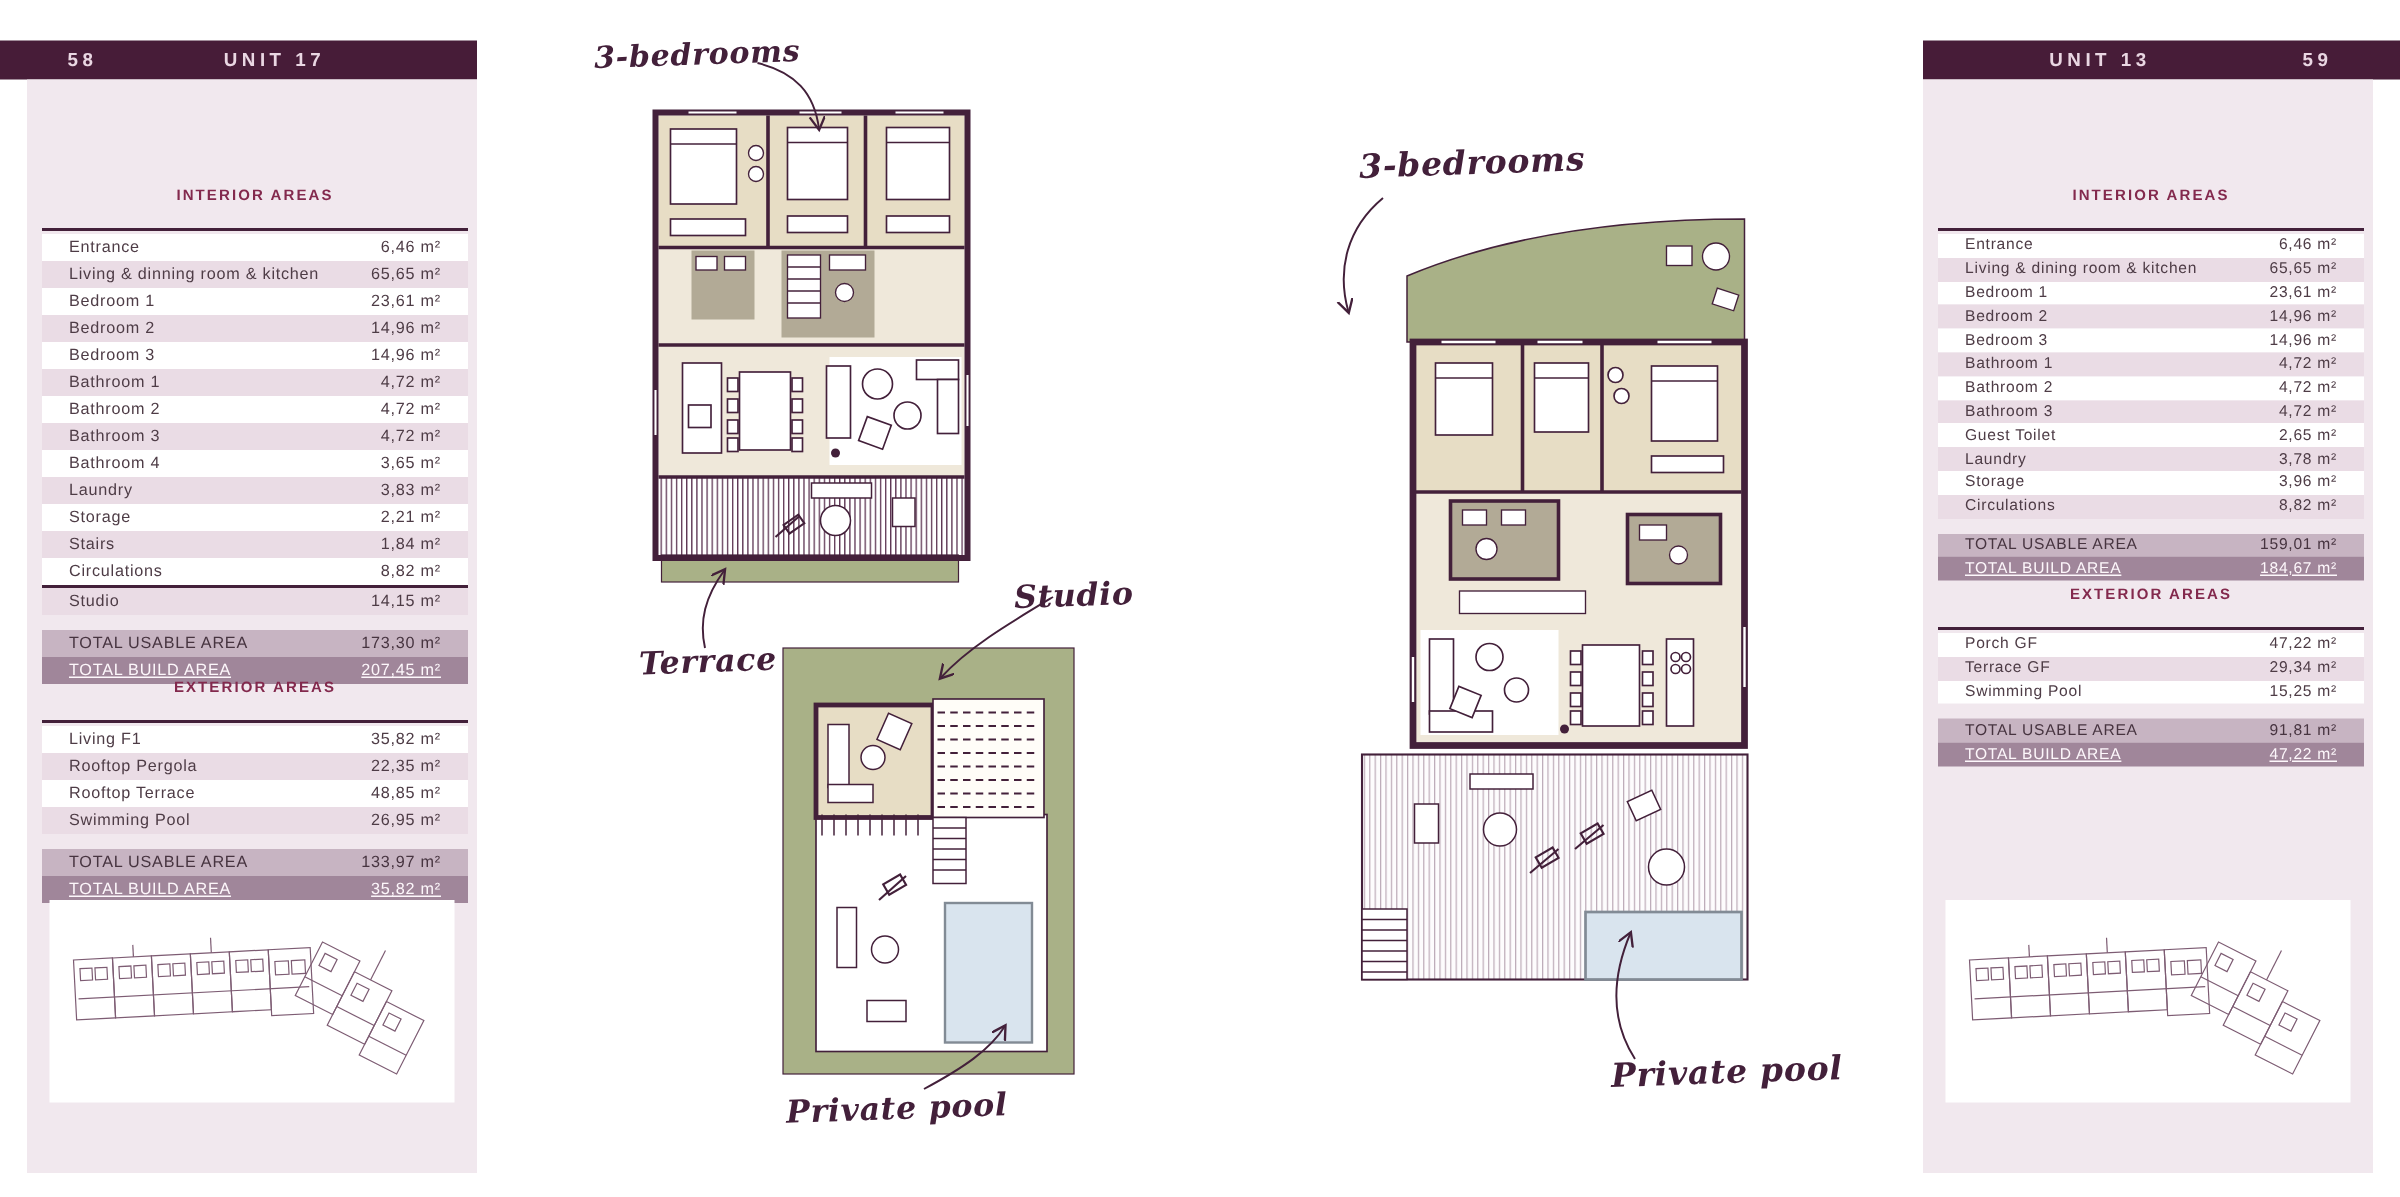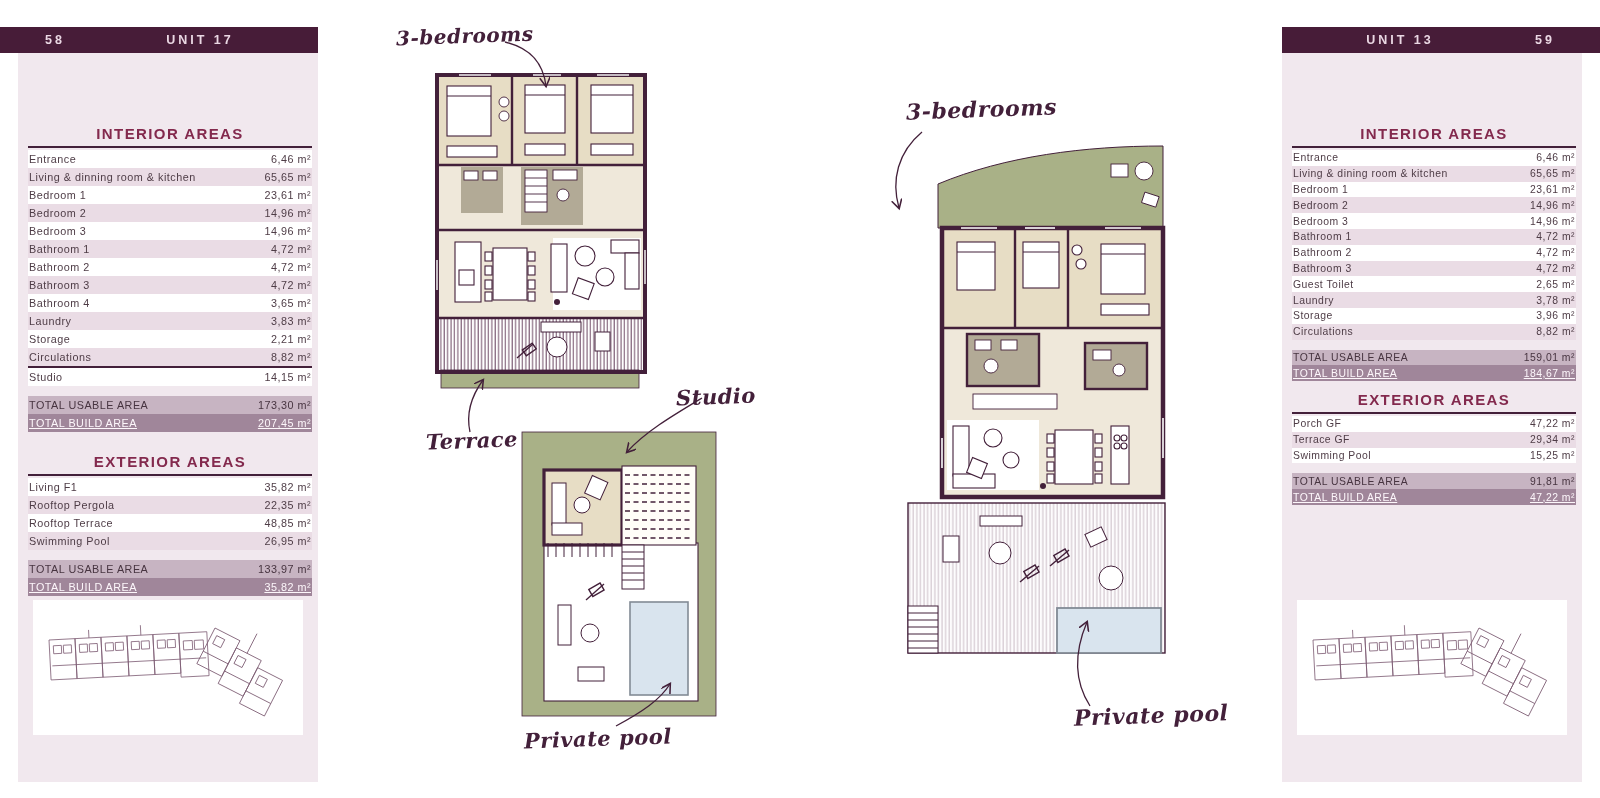--- a/index.html
+++ b/index.html
@@ -8,35 +8,35 @@
     font-family:"Liberation Sans",sans-serif;overflow:hidden;
     -webkit-font-smoothing:antialiased;
   }
   
   .bar{position:absolute;top:27px;height:26px;background:#471c38;}
   .bar .bartxt{position:absolute;top:0;height:19px;line-height:26px;
     font-size:12.5px;font-weight:bold;letter-spacing:3px;color:#ead7e3;text-align:center;}
   .bar-left{left:0;width:318px;}
   .bar-right{left:1282px;width:318px;}
   .bar-left .pageno{left:0;width:110px;}
-  .bar-left .unit{left:110px;width:180px;}
+  .bar-left .unit{left:93px;width:180px;}
   .bar-right .pageno{right:0;width:110px;}
   .bar-right .unit{right:110px;width:180px;}
   
   .panel{position:absolute;top:53px;width:300px;height:729px;background:#f1e8ee;}
   .panel-left{left:18px;}
   .panel-right{left:1282px;}
   .section{position:absolute;left:10px;right:6px;}
   .section h3{
-    margin:0;font-size:15px;font-weight:bold;letter-spacing:1.4px;text-align:center;
-    color:#83294d;border-bottom:2px solid #43203a;padding-bottom:4px;
+    margin:0;font-size:10px;font-weight:bold;letter-spacing:1.4px;text-align:center;
+    color:#83294d;border-bottom:2px solid #43203a;padding-bottom:16px;
   }
   .tbl{margin-top:2px;}
   .row{display:flex;justify-content:space-between;align-items:center;
-    font-size:10.8px;letter-spacing:.5px;color:#4e3c46;padding:0 1px;}
+    font-size:10.8px;letter-spacing:.5px;color:#4e3c46;padding:0 18px;}
   .panel-left .row{height:18px;}
   .panel-right .row{height:15.8px;font-size:10.4px;}
   .row.normal:nth-child(odd){background:#ffffff;}
   .row.normal:nth-child(even){background:#eadce5;}
   .row.sep{border-top:2px solid #43203a;}
   .row.usable{background:#c7b4c2;color:#473440;margin-top:10px;}
   .row.build{background:#a0869a;color:#fdf7fb;text-decoration:underline;}
   .row .val{text-align:right;white-space:nowrap;}
   .thumb{position:absolute;left:15px;top:547px;width:270px;height:135px;background:#ffffff;}
   
@@ -111,20 +111,24 @@
           <span class="lbl">Bathroom 4</span>
           <span class="val">3,65 m²</span>
         </div>
         <div class="row normal">
           <span class="lbl">Laundry</span>
           <span class="val">3,83 m²</span>
         </div>
         <div class="row normal">
           <span class="lbl">Storage</span>
           <span class="val">2,21 m²</span>
+        </div>
+        <div class="row normal">
+          <span class="lbl">Stairs</span>
+          <span class="val">1,84 m²</span>
         </div>
         <div class="row normal">
           <span class="lbl">Circulations</span>
           <span class="val">8,82 m²</span>
         </div>
         <div class="row normal sep">
           <span class="lbl">Studio</span>
           <span class="val">14,15 m²</span>
         </div>
         <div class="row usable">

